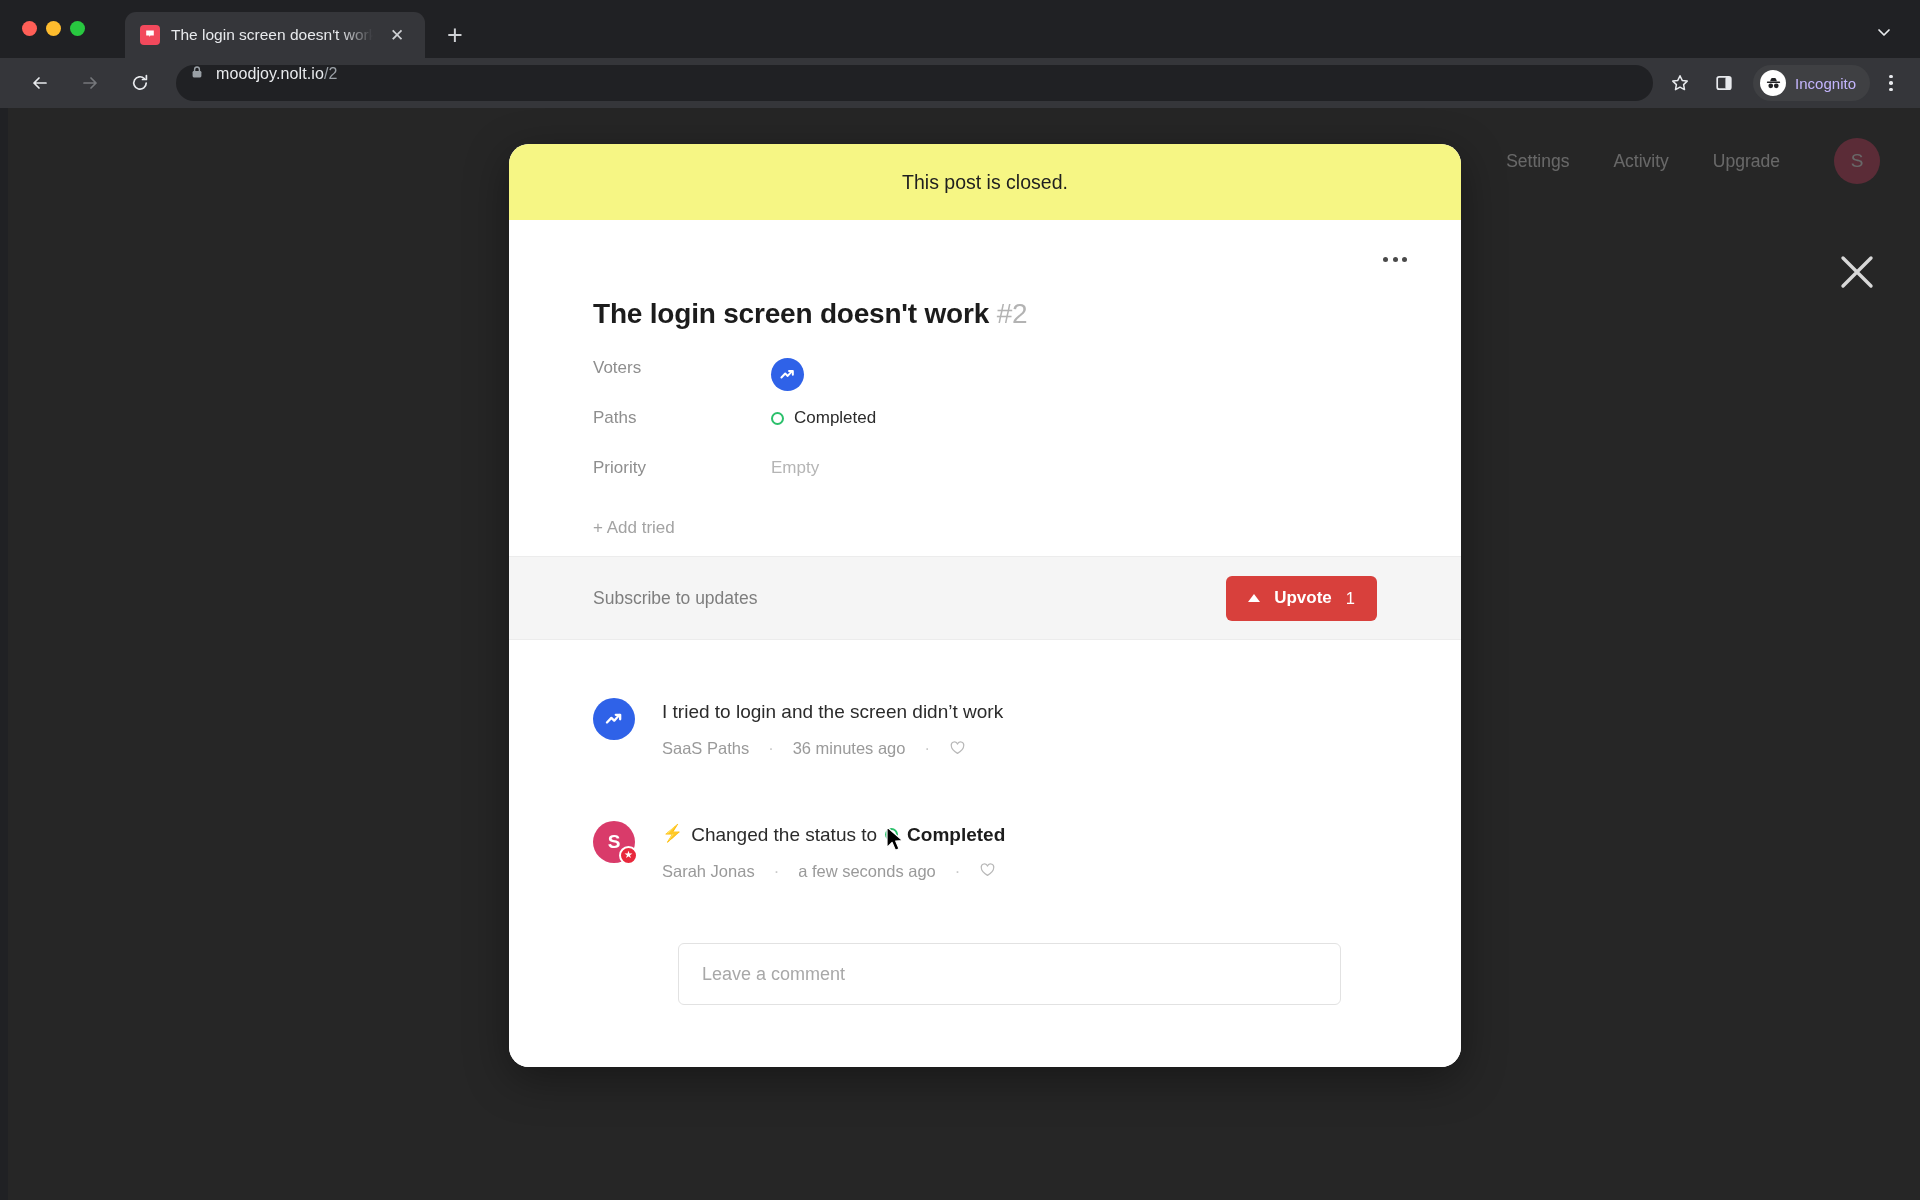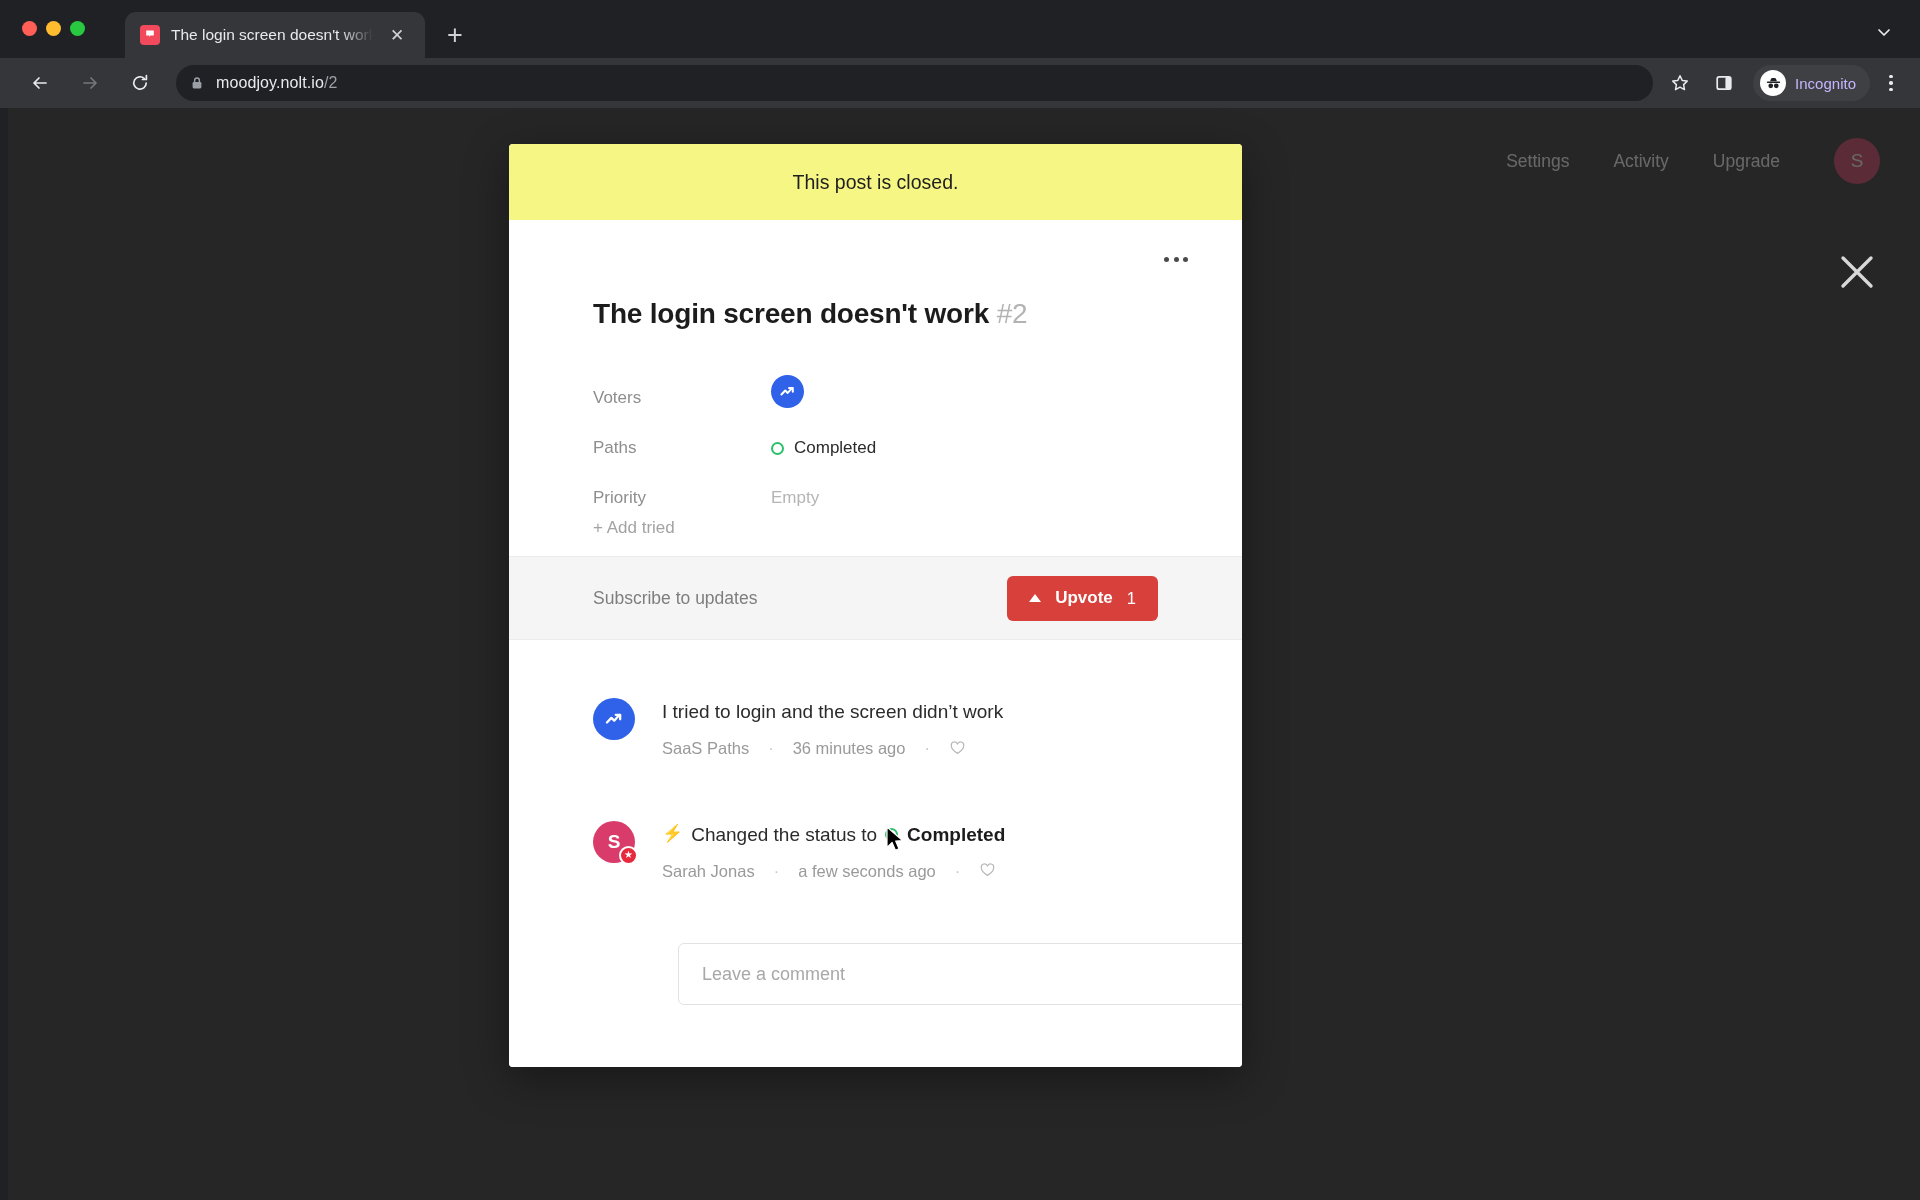--- a/index.html
+++ b/index.html
@@ -86,22 +86,22 @@
   .nav-btn.disabled { color: #75777b; }
   #nav-back { margin-left: 8px; }
   #nav-forward { margin-left: 14px; }
   #nav-reload { margin-left: 14px; }
 
   #omnibox {
     flex: 1 1 auto;
     height: 36px; margin: 0 10px 0 18px;
     background: #202124;
     border-radius: 18px;
-    display: flex; align-items: center;
-    padding: 12px 14px;
+    display: flex; 
+    padding: 0 14px;
     gap: 12px;
   }
   #lock-icon { flex: 0 0 auto; color: #9aa0a6; display: flex; }
   #omnibox-url { font-size: 16px; color: #e8eaed; letter-spacing: .1px; }
   #omnibox-url .url-path { color: #9aa0a6; }
 
   .toolbar-icon {
     width: 34px; height: 34px; border-radius: 50%;
     display: flex; align-items: center; justify-content: center;
     color: #e8eaed; flex: 0 0 auto;
@@ -151,23 +151,23 @@
     position: absolute; top: 137px; right: 44px;
     width: 54px; height: 54px;
     display: flex; align-items: center; justify-content: center;
     z-index: 30;
   }
 
   
   #post-modal {
     position: absolute;
     left: 501px; top: 36px;
-    width: 733px;
+    width: 952px;
     background: #ffffff;
-    border-radius: 4px;
+    border-radius: 20px;
     overflow: hidden;
     box-shadow: 0 12px 44px rgba(0,0,0,.38);
     z-index: 20;
   }
 
   #closed-banner {
     background: #f6f684;
     height: 76px;
     display: flex; align-items: center; justify-content: center;
     color: #1f1f1f; font-size: 19.5px;
@@ -184,21 +184,21 @@
 
   #post-title {
     margin: 22px 0 0 84px;
     font-size: 28px; font-weight: 700; color: #1c1c1c;
     letter-spacing: -.2px;
   }
   #post-title .post-number { color: #b3b3b3; font-weight: 400; }
 
   #field-list { margin: 28px 0 0 84px; }
   .field-row {
-    display: flex; align-items: flex-end;
+    display: flex; align-items: flex-start;
     height: 50px;
   }
   .field-label { width: 178px; font-size: 17px; color: #8e8e8e; flex: 0 0 auto; }
   .field-value { font-size: 17px; color: #2b2b2b; display: flex; align-items: center; gap: 10px; }
   .field-value.empty { color: #b5b5b5; }
 
   .voter-avatar {
     width: 33px; height: 33px; border-radius: 50%;
     background: #2f62e8;
     display: flex; align-items: center; justify-content: center;

